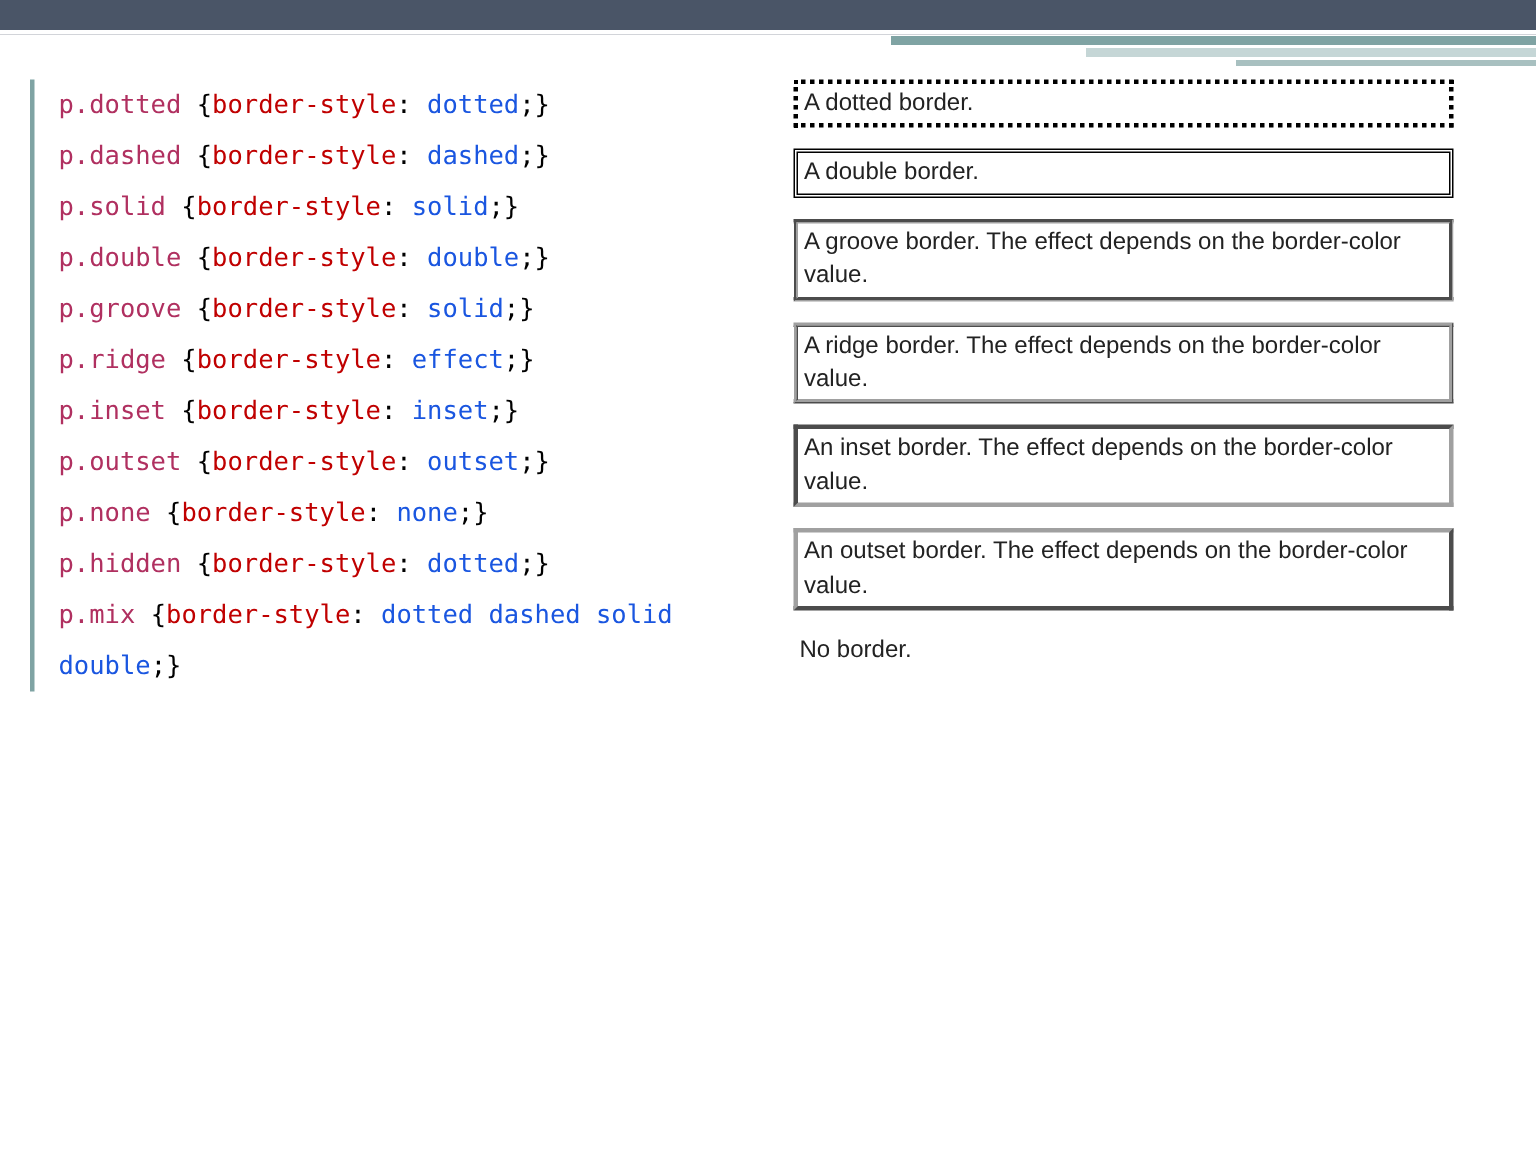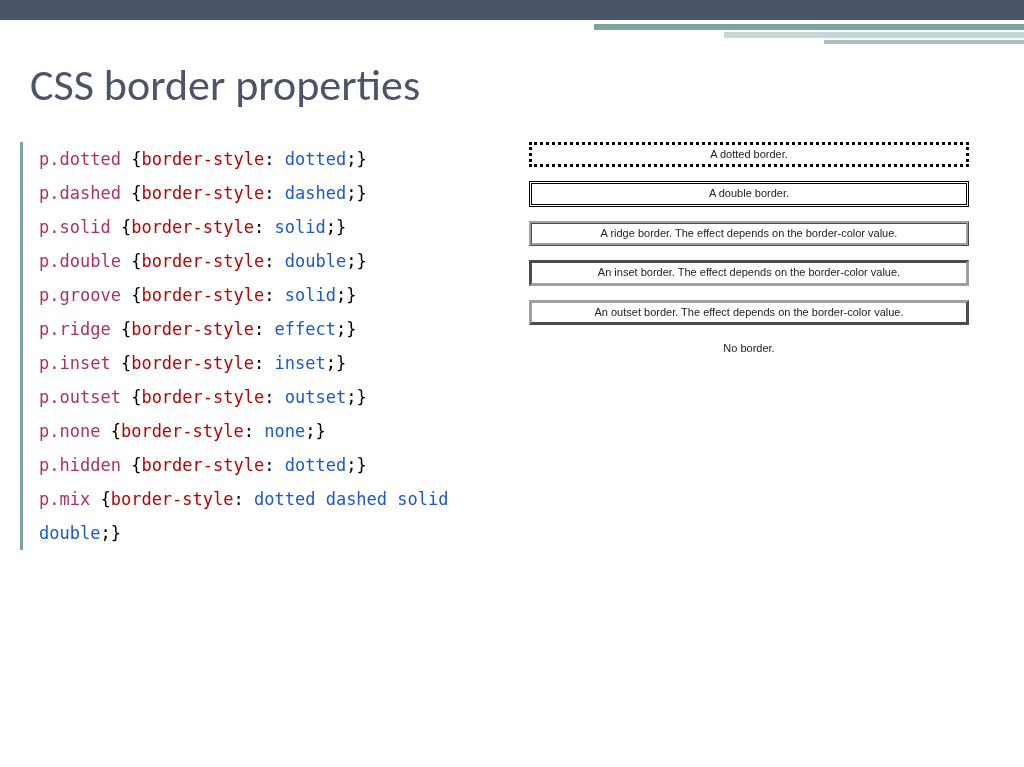--- a/index.html
+++ b/index.html
@@ -61,23 +61,22 @@
   }
   .sel { color: #b03060; }
   .brace { color: #000; }
   .prop { color: #c00000; }
   .val { color: #1a56e0; }
 
   .demo-col {
     width: 440px;
     margin-left: 60px;
     font-family: Verdana, Arial, sans-serif;
-    font-size: 11px;
+    font-size: 16px;
     color: #222;
-    text-align: center;
   }
   .demo-col p {
     margin: 0 0 14px 0;
     padding: 2px 4px;
     border-width: 3px;
     border-color: #000;
     line-height: 1.4;
   }
   .demo-col p.thin { border-color: #a0a0a0; }
   .dotted { border-style: dotted; }
@@ -96,41 +95,41 @@
 <body>
 
 <div class="slide">
   <div class="top-bar"></div>
   <div class="accent-lines">
     <div class="line l1"></div>
     <div class="line l2"></div>
     <div class="line l3"></div>
   </div>
 
-  <h1 class="title">CSS border properties</h1>
 
   <div class="content">
 
     <div class="code-col">
       <div><span class="sel">p.dotted</span> <span class="brace">{</span><span class="prop">border-style</span><span class="brace">:</span> <span class="val">dotted</span><span class="brace">;}</span></div>
       <div><span class="sel">p.dashed</span> <span class="brace">{</span><span class="prop">border-style</span><span class="brace">:</span> <span class="val">dashed</span><span class="brace">;}</span></div>
       <div><span class="sel">p.solid</span> <span class="brace">{</span><span class="prop">border-style</span><span class="brace">:</span> <span class="val">solid</span><span class="brace">;}</span></div>
       <div><span class="sel">p.double</span> <span class="brace">{</span><span class="prop">border-style</span><span class="brace">:</span> <span class="val">double</span><span class="brace">;}</span></div>
       <div><span class="sel">p.groove</span> <span class="brace">{</span><span class="prop">border-style</span><span class="brace">:</span> <span class="val">solid</span><span class="brace">;}</span></div>
       <div><span class="sel">p.ridge</span> <span class="brace">{</span><span class="prop">border-style</span><span class="brace">:</span> <span class="val">effect</span><span class="brace">;}</span></div>
       <div><span class="sel">p.inset</span> <span class="brace">{</span><span class="prop">border-style</span><span class="brace">:</span> <span class="val">inset</span><span class="brace">;}</span></div>
       <div><span class="sel">p.outset</span> <span class="brace">{</span><span class="prop">border-style</span><span class="brace">:</span> <span class="val">outset</span><span class="brace">;}</span></div>
       <div><span class="sel">p.none</span> <span class="brace">{</span><span class="prop">border-style</span><span class="brace">:</span> <span class="val">none</span><span class="brace">;}</span></div>
       <div><span class="sel">p.hidden</span> <span class="brace">{</span><span class="prop">border-style</span><span class="brace">:</span> <span class="val">dotted</span><span class="brace">;}</span></div>
       <div><span class="sel">p.mix</span> <span class="brace">{</span><span class="prop">border-style</span><span class="brace">:</span> <span class="val">dotted dashed solid double</span><span class="brace">;}</span></div>
     </div>
 
     <div class="demo-col">
       <p class="dotted">A dotted border.</p>
       <p class="double">A double border.</p>
+      <p class="groove thin">A groove border. The effect depends on the border-color value.</p>
       <p class="ridge thin">A ridge border. The effect depends on the border-color value.</p>
       <p class="inset thin">An inset border. The effect depends on the border-color value.</p>
       <p class="outset thin">An outset border. The effect depends on the border-color value.</p>
       <p class="none">No border.</p>
     </div>
 
   </div>
 </div>
 
 </body></html>

